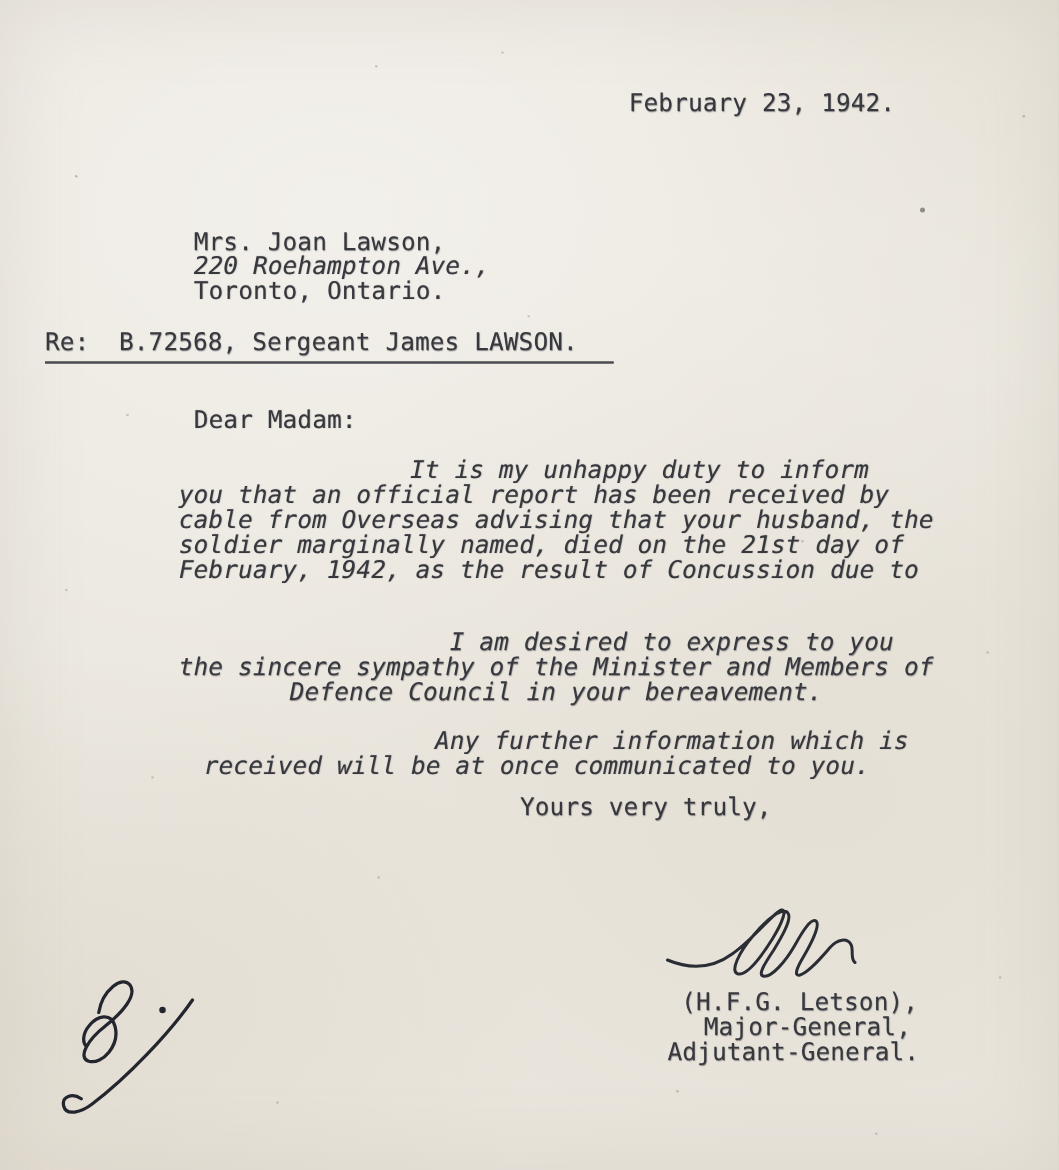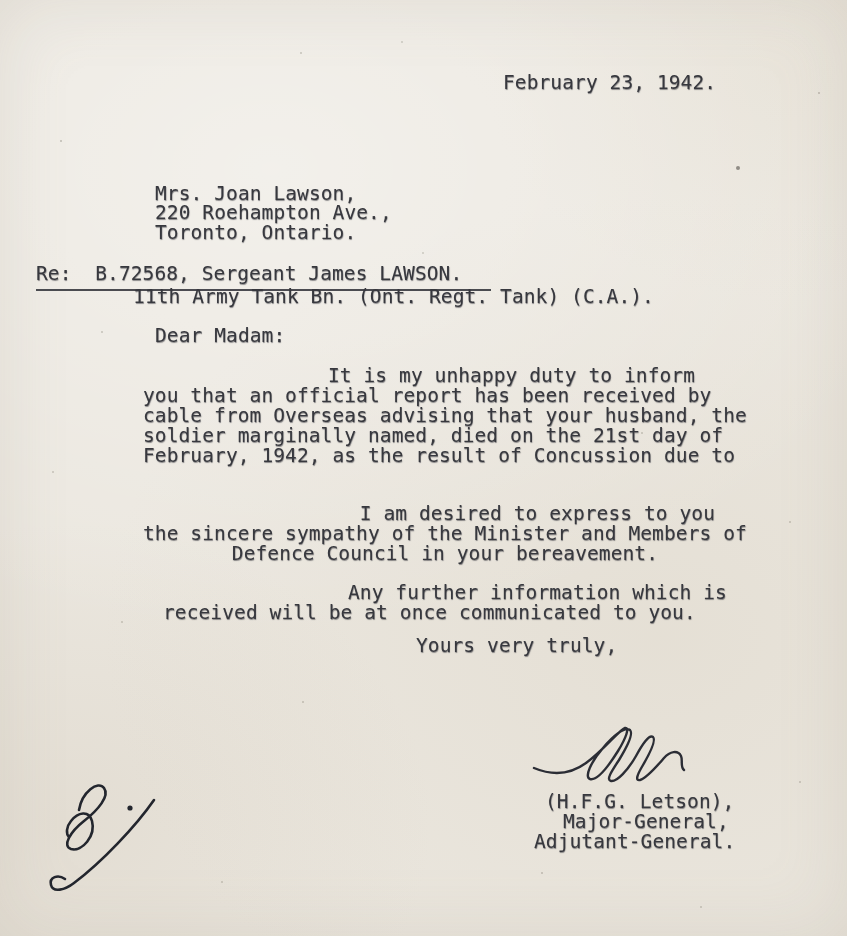--- a/index.html
+++ b/index.html
@@ -24,21 +24,21 @@
     color: #37383e;
   }
   .tw {
     position: absolute;
     font-size: 19.5px;
     line-height: 20px;
     white-space: pre;
     letter-spacing: 0.1px;
     text-shadow: 0.4px 0.5px 0.9px rgba(52,53,60,0.55);
   }
-  .para { position: absolute; }
+  .para { position: absolute; font-style: italic; }
   .para .ln {
     height: 20px;
     font-size: 19.5px;
     line-height: 20px;
     white-space: pre;
     letter-spacing: 0.1px;
     text-shadow: 0.4px 0.5px 0.9px rgba(52,53,60,0.55);
   }
   .para .ln.indent { margin-left: 185px; }
   .subject-underlined {
@@ -75,25 +75,24 @@
 </head>
 <body>
 
 <div class="paper">
 
   <div class="specks"></div>
 
   <div class="tw" style="left:503px; top:73px;">February 23, 1942.</div>
 
   <div class="tw" style="left:155px; top:184px;">Mrs. Joan Lawson,</div>
-  <div class="tw" style="left:155px; top:203px;">220 Roehampton Ave.,</div>
+  <div class="tw" style="left:155px; top:203px;font-style:italic;">220 Roehampton Ave.,</div>
   <div class="tw" style="left:155px; top:223px;">Toronto, Ontario.</div>
 
   <div class="tw subject-underlined" style="left:36px; top:264px;">Re:  B.72568, Sergeant James LAWSON.</div>
-  <div class="tw" style="left:133px; top:287px;">11th Army Tank Bn. (Ont. Regt. Tank) (C.A.).</div>
 
   <div class="tw" style="left:155px; top:326px;">Dear Madam:</div>
 
   <div class="para" style="left:143px; top:366px;">
     <div class="ln indent">It is my unhappy duty to inform</div>
     <div class="ln">you that an official report has been received by</div>
     <div class="ln">cable from Overseas advising that your husband, the</div>
     <div class="ln">soldier marginally named, died on the 21st day of</div>
     <div class="ln">February, 1942, as the result of Concussion due to</div>
   </div>

